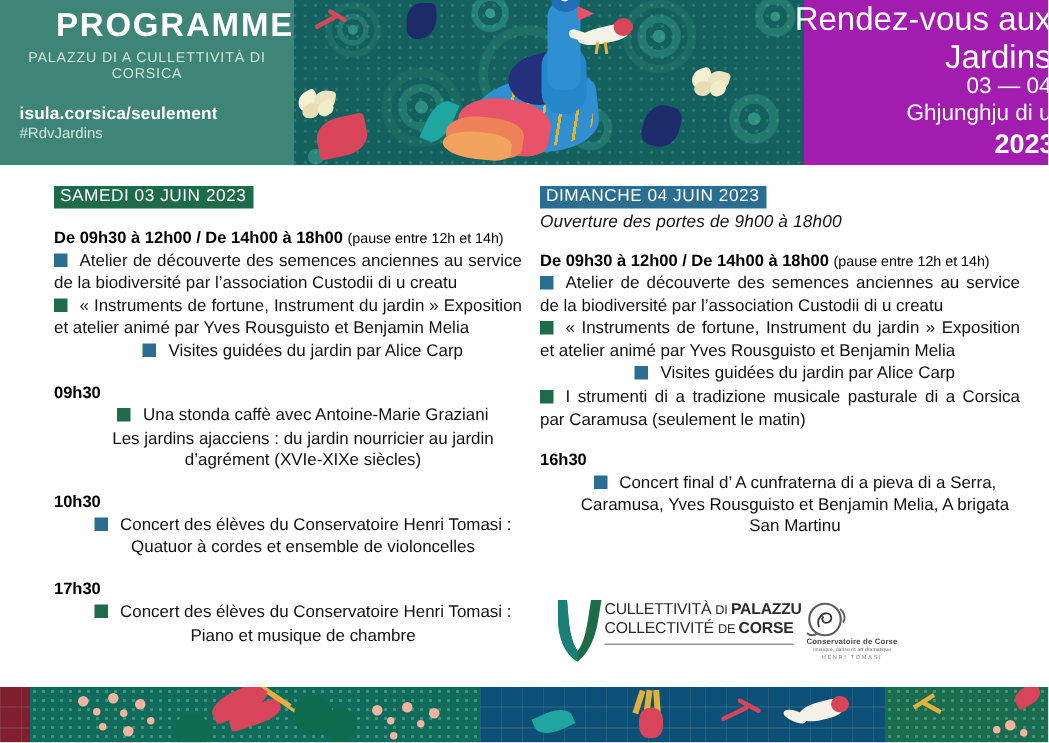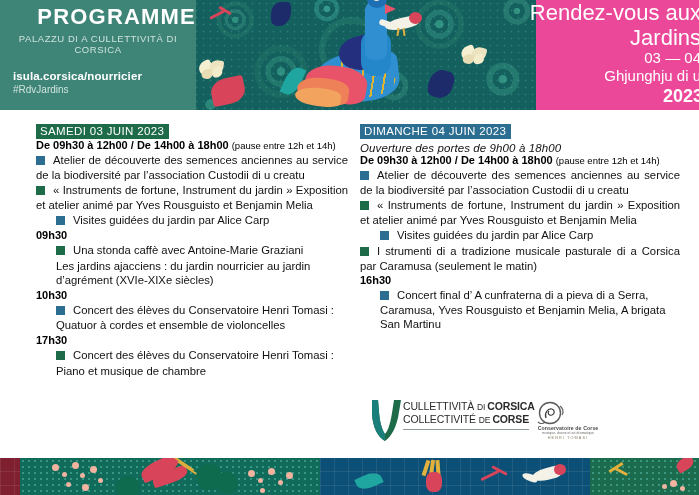--- a/index.html
+++ b/index.html
@@ -9,21 +9,21 @@
     -webkit-font-smoothing:antialiased;
   }
   .page{position:relative;width:699px;height:495px;background:#fff;overflow:hidden;}
 
   
   .header{position:relative;width:699px;height:110px;overflow:hidden;background:#3e8578;}
   .hdr-left{
     position:absolute;left:0;top:0;width:196px;height:110px;background:#3e8578;z-index:4;
   }
   .hdr-right{
-    position:absolute;right:0;top:0;width:163px;height:110px;background:#ec4899;z-index:4;
+    position:absolute;right:0;top:0;width:163px;height:110px;background:#a21caf;z-index:4;
   }
   .hdr-art{
     position:absolute;left:193px;top:0;width:352px;height:110px;z-index:2;overflow:hidden;
     background:#13595c;
   }
   
   .hdr-art .mandalas{position:absolute;inset:0;
     background-color:#14605f;
     background-image:
       radial-gradient(circle at 12% 18%, #2f8f81 0 3px, transparent 3.5px),
@@ -130,35 +130,35 @@
     display:inline-block;color:#ffffff;font-size:11.5px;letter-spacing:.35px;
     padding:1px 5px 2px 4px;margin-top:14px;
   }
   .daybadge.green{background:#1e6b4a;}
   .daybadge.blue{background:#2b6e91;}
 
   .opening{
     font-style:italic;font-size:11.5px;color:#111;margin-top:3px;letter-spacing:.1px;
   }
 
-  .slot{}
+  .slot{margin-top:14px;}
   .slot-head{font-size:11px;font-weight:bold;color:#000;margin-bottom:2px;}
   .slot-head .paren{font-weight:normal;font-size:9.5px;}
   .slot-time{font-size:11px;font-weight:bold;color:#000;margin-bottom:2px;}
 
   .entry{
     position:relative;font-size:11.3px;line-height:14.6px;color:#111;
     padding-left:0;margin-bottom:1px;text-align:justify;
   }
   .bullet{
     display:inline-block;width:9px;height:9px;vertical-align:-1px;margin-right:8px;
   }
   .bullet.blue{background:#2b6e91;}
   .bullet.green{background:#1e6b4a;}
-  .entry.plain{text-align:left;padding-left:20px;}
+  .entry.plain{text-align:center;padding-left:20px;}
 
   
   .logos{position:absolute;left:370px;top:288px;width:300px;height:60px;}
   .logo-cdc{position:absolute;left:0;top:0;width:160px;height:44px;}
   .cdc-check{position:absolute;left:0;top:0;width:34px;height:44px;}
   .cdc-text{position:absolute;left:33px;top:2px;}
   .cdc-l1{font-size:10.5px;color:#2a2a2a;letter-spacing:-.15px;white-space:nowrap;}
   .cdc-l2{font-size:10.5px;color:#2a2a2a;letter-spacing:-.15px;white-space:nowrap;margin-top:1px;}
   .cdc-l1 b,.cdc-l2 b{font-weight:bold;}
   .cdc-sm{font-size:8.5px;}
@@ -248,21 +248,21 @@
           <b></b>
           <b></b>
           <b></b>
           <b></b>
         </div>
     </div>
 
     <div class="hdr-left">
       <div class="hdr-title">PROGRAMME</div>
       <div class="hdr-sub">PALAZZU DI A CULLETTIVITÀ DI CORSICA</div>
-      <div class="hdr-url">isula.corsica/nourricier</div>
+      <div class="hdr-url">isula.corsica/seulement</div>
       <div class="hdr-hash">#RdvJardins</div>
     </div>
 
     <div class="hdr-right">
       <div class="rdv">Rendez-vous aux Jardins</div>
       <div class="rdv-dates">03 — 04</div>
       <div class="rdv-gh">Ghjunghju di u</div>
       <div class="rdv-year">2023</div>
     </div>
   </div>
@@ -351,21 +351,21 @@
     </div>
 
     <div class="logos">
 
       <div class="logo-cdc">
         <svg class="cdc-check" viewBox="0 0 34 44">
           <path d="M2 2 L2 14 C2 30 9 40 15 43 C21 39 27 29 29 14 L31 2 L24 2 L22 15 C20 28 17 34 15 36 C13 33 10 27 9 14 L8 2 Z" fill="#1e6b4a"></path>
           <path d="M2 2 L8 2 L9 14 C10 27 13 33 15 36 L15 43 C9 40 2 30 2 14 Z" fill="#1a7f7a"></path>
         </svg>
         <div class="cdc-text">
-          <div class="cdc-l1"><span>CULLETTIVITÀ </span><span class="cdc-sm">DI </span><b>CORSICA</b></div>
+          <div class="cdc-l1"><span>CULLETTIVITÀ </span><span class="cdc-sm">DI </span><b>PALAZZU</b></div>
           <div class="cdc-l2"><span>COLLECTIVITÉ </span><span class="cdc-sm">DE </span><b>CORSE</b></div>
         </div>
         <div class="cdc-rule"></div>
       </div>
 
       <div class="logo-cons">
         <svg class="cons-mark" viewBox="0 0 34 26">
           <circle cx="14" cy="13" r="10.5" fill="none" stroke="#5b5b5b" stroke-width="1.4"></circle>
           <path d="M24 6 C27 8 28 12 26 15" fill="none" stroke="#5b5b5b" stroke-width="1.2"></path>
           <path d="M10 18 C8 13 12 8 16 9 C19 10 19 14 16 15 C13 16 11 13 13 11" fill="none" stroke="#3a3a3a" stroke-width="1.2"></path>

